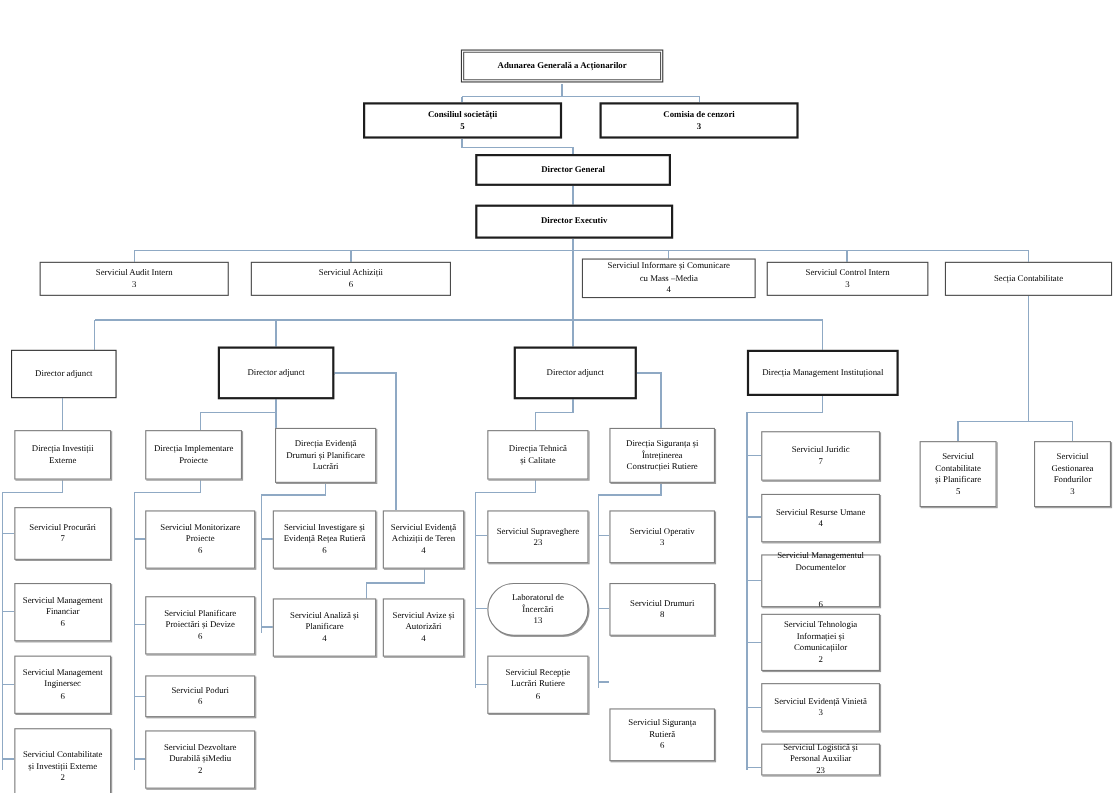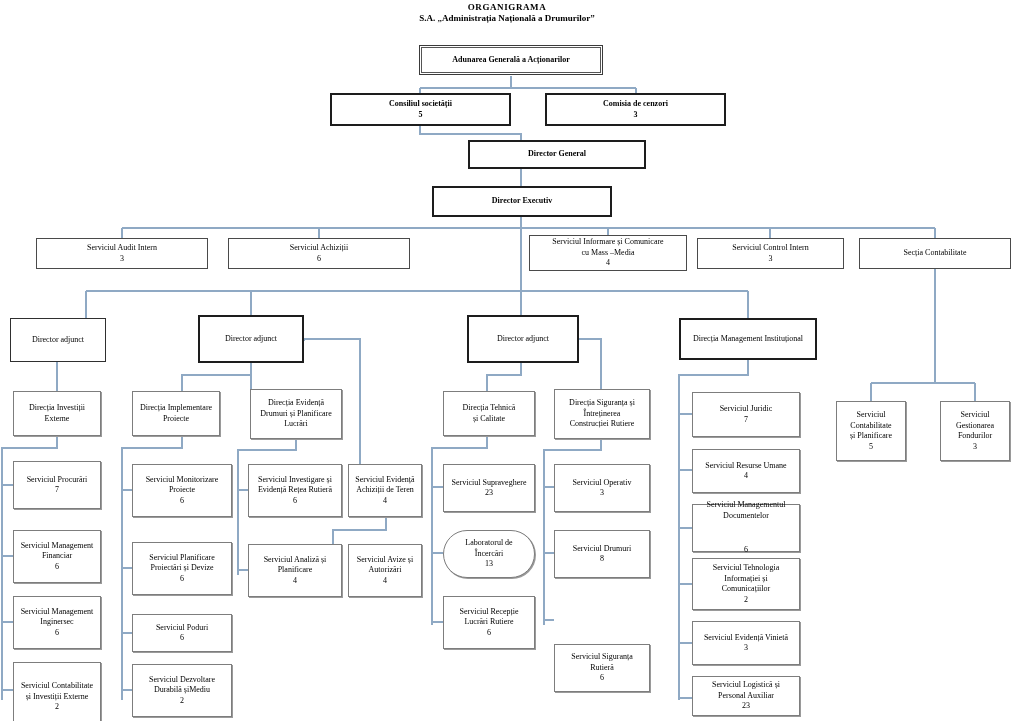--- a/index.html
+++ b/index.html
@@ -166,38 +166,34 @@
       <path d="M 679 643 L 692 643"></path>
       <path d="M 679 698 L 692 698"></path>
 
       <path d="M 935 269 L 935 383"></path>
       <path d="M 871 383 L 975 383"></path>
       <path d="M 871 383 L 871 401"></path>
       <path d="M 975 383 L 975 401"></path>
     </g>
   </svg>
 
-  <div class="title-block">
-    <span class="title-main">ORGANIGRAMA</span>
-    <span class="title-sub">S.A. „Administrația Națională a Drumurilor”</span>
-  </div>
 
   <div id="nodes-layer">
       <div class="node bd-double bold-text" style="left: 419px; top: 45px; width: 184px; height: 30px;">
         <span class="label">Adunarea Generală a Acționarilor</span>
       </div>
       <div class="node bd-heavy bold-text" style="left: 330px; top: 93px; width: 181px; height: 33px;">
         <span class="label">Consiliul societății</span>
         <span class="count">5</span>
       </div>
       <div class="node bd-heavy bold-text" style="left: 545px; top: 93px; width: 181px; height: 33px;">
         <span class="label">Comisia de cenzori</span>
         <span class="count">3</span>
       </div>
-      <div class="node bd-heavy bold-text" style="left: 432px; top: 140px; width: 178px; height: 29px; margin-left: 36px;">
+      <div class="node bd-heavy bold-text" style="left: 432px; top: 140px; width: 178px; height: 29px;">
         <span class="label">Director General</span>
       </div>
       <div class="node bd-heavy bold-text" style="left: 432px; top: 186px; width: 180px; height: 31px;">
         <span class="label">Director Executiv</span>
       </div>
       <div class="node bd-plain" style="left: 36px; top: 238px; width: 172px; height: 31px;">
         <span class="label">Serviciul Audit Intern</span>
         <span class="count">3</span>
       </div>
       <div class="node bd-plain" style="left: 228px; top: 238px; width: 182px; height: 31px;">
@@ -363,20 +359,20 @@
       </div>
       <div class="node bd-thin" style="left: 132px; top: 664px; width: 100px; height: 53px;">
         <span class="label">Serviciul Dezvoltare
 Durabilă șiMediu</span>
         <span class="count">2</span>
       </div>
       <div class="node bd-thin" style="left: 692px; top: 621px; width: 108px; height: 44px;">
         <span class="label">Serviciul  Evidență Vinietă</span>
         <span class="count">3</span>
       </div>
-      <div class="node bd-thin" style="left: 692px; top: 676px; width: 108px; height: 40px;">
+      <div class="node bd-thin" style="left: 692px; top: 676px; width: 108px; height: 29px;">
         <span class="label">Serviciul Logistică și
 Personal Auxiliar</span>
         <span class="count">23</span>
       </div>
     </div>
 
 </div>
 
 </body></html>

